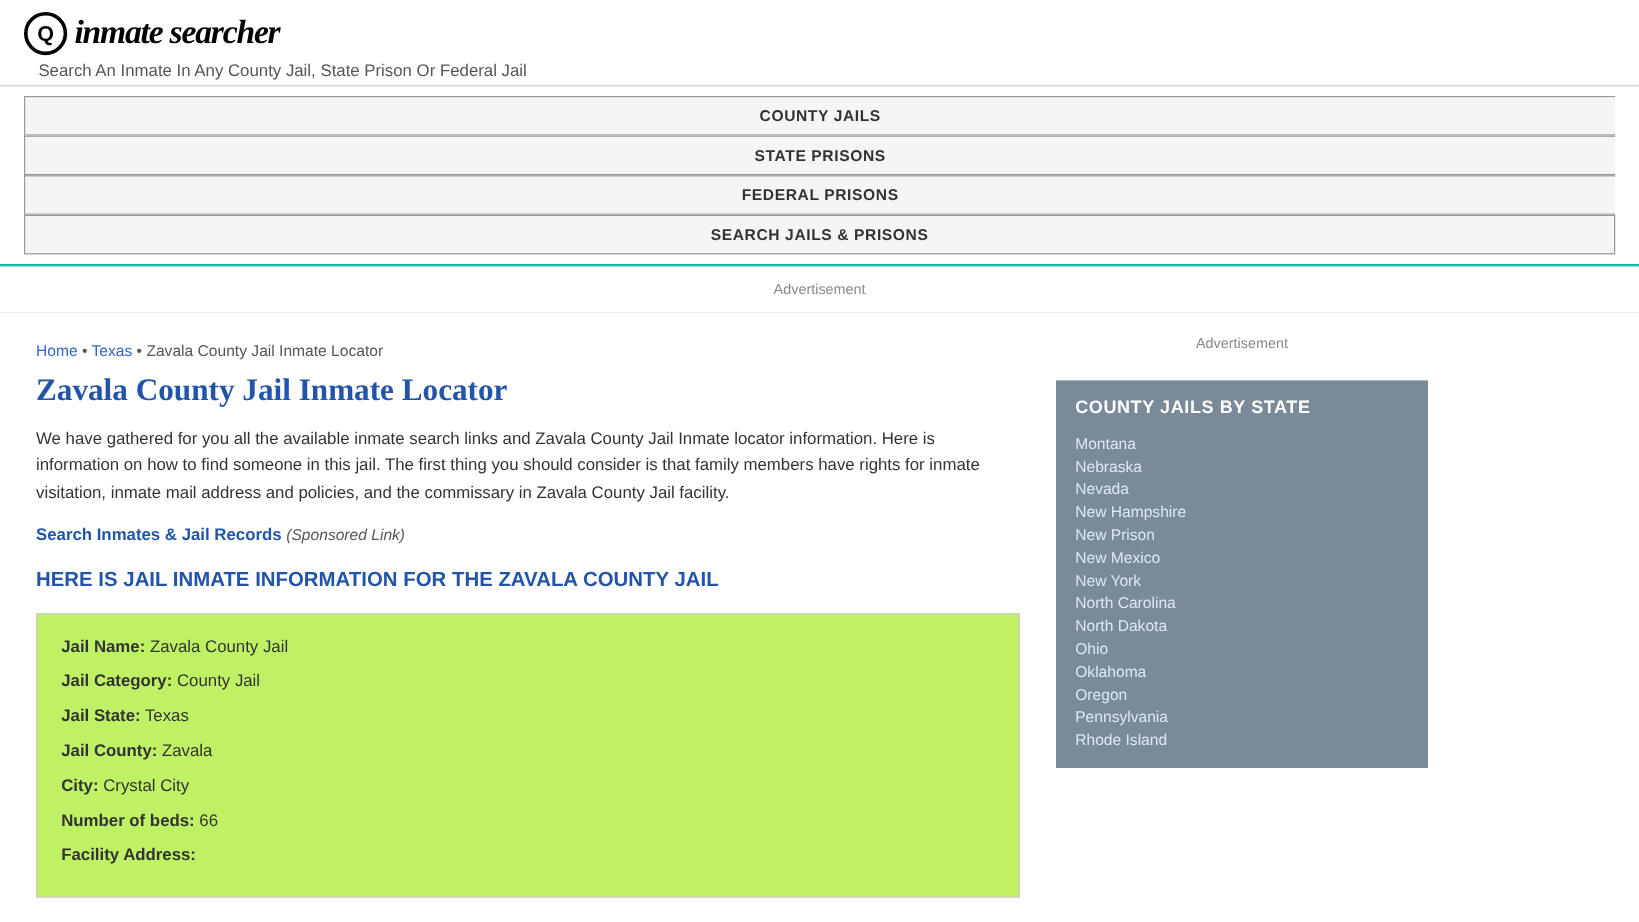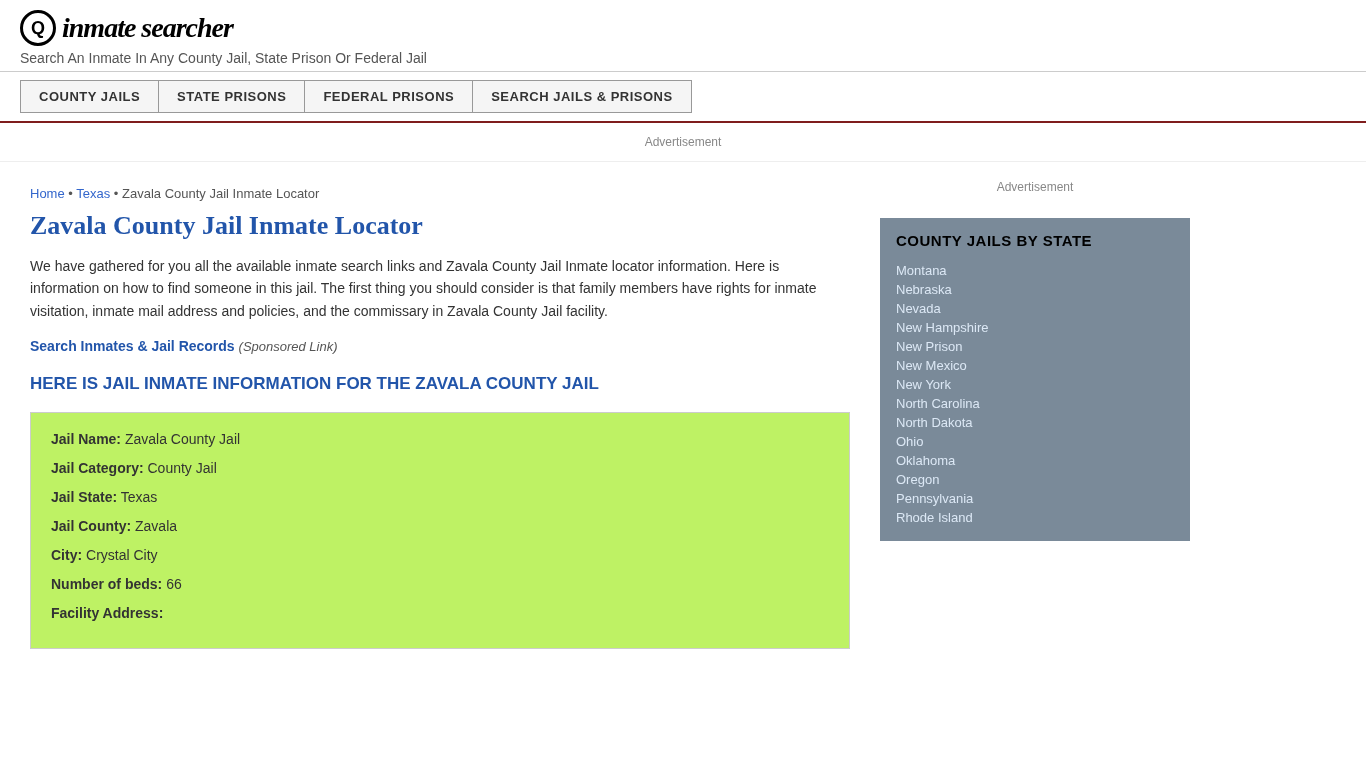--- a/index.html
+++ b/index.html
@@ -4,24 +4,24 @@
   <style>
     * { margin: 0; padding: 0; box-sizing: border-box; }
     body { font-family: Arial, sans-serif; font-size: 14px; color: #333; background: #fff; }
 
     
     .header { padding: 10px 20px 5px 20px; border-bottom: 1px solid #ccc; }
     .logo-area { display: flex; align-items: center; gap: 6px; margin-bottom: 4px; }
     .logo-icon { width: 36px; height: 36px; border: 3px solid #000; border-radius: 50%; display: flex; align-items: center; justify-content: center; font-size: 18px; font-weight: bold; color: #000; }
     .logo-text { font-family: Georgia, serif; font-size: 28px; font-weight: bold; color: #000; letter-spacing: -1px; }
     .logo-text span { font-style: italic; }
-    .tagline { font-size: 14px; color: #555; margin-left: 0; }
+    .tagline { font-size: 14px; color: #555; margin-left: 12px; }
 
     
-    .nav { padding: 8px 20px; border-bottom: 2px solid #7f1d1d; display: flex; gap: 0; }
+    .nav { padding: 8px 20px; border-bottom: 2px solid #14b8a6; display: flex; gap: 0; flex-direction: column; }
     .nav-btn { padding: 8px 18px; border: 1px solid #999; background: #f5f5f5; font-size: 13px; font-weight: bold; letter-spacing: 0.5px; color: #333; cursor: pointer; text-transform: uppercase; }
     .nav-btn:not(:last-child) { border-right: none; }
 
     
     .main-layout { display: flex; padding: 0 20px; margin-left: 10px; }
     .content-area { flex: 1; max-width: 820px; }
     .sidebar { width: 310px; margin-left: 30px; flex-shrink: 0; }
 
     
     .ad-banner { text-align: center; padding: 12px 0; color: #888; font-size: 12px; border-bottom: 1px solid #eee; margin-bottom: 10px; }
@@ -45,21 +45,21 @@
     .section-heading { color: #2255aa; font-weight: bold; font-size: 17px; text-transform: uppercase; margin-bottom: 18px; }
 
     
     .info-box { border: 1px solid #ccc; padding: 16px 20px; background: #bef264; margin-bottom: 20px; }
     .info-row { margin-bottom: 8px; font-size: 14px; line-height: 1.5; }
     .info-label { font-weight: bold; }
 
     
     .sidebar-ad { text-align: center; color: #888; font-size: 12px; margin-bottom: 16px; padding: 8px 0; }
     .county-jails-box { background: #7a8a99; padding: 14px 16px; }
-    .county-jails-title { font-size: 15px; font-weight: bold; color: #000000; text-transform: uppercase; margin-bottom: 12px; letter-spacing: 0.5px; }
+    .county-jails-title { font-size: 15px; font-weight: bold; color: #ffffff; text-transform: uppercase; margin-bottom: 12px; letter-spacing: 0.5px; }
     .states-grid { display: grid; grid-template-columns: 1fr 1fr; gap: 2px 10px; }
     .state-link { color: #dce8f5; font-size: 13px; text-decoration: none; display: block; padding: 2px 0; }
   </style>
 </head>
 <body>
 
 <div class="header">
   <div class="logo-area">
     <div class="logo-icon">Q</div>
     <div class="logo-text">

